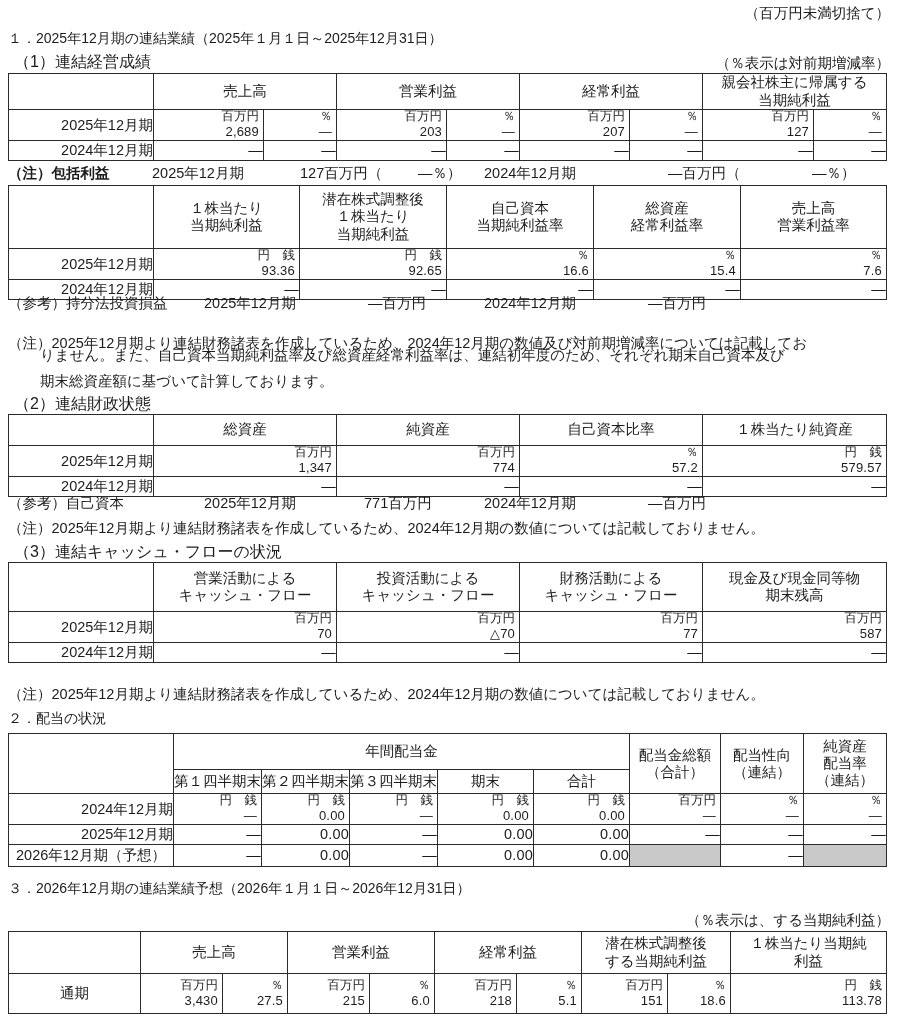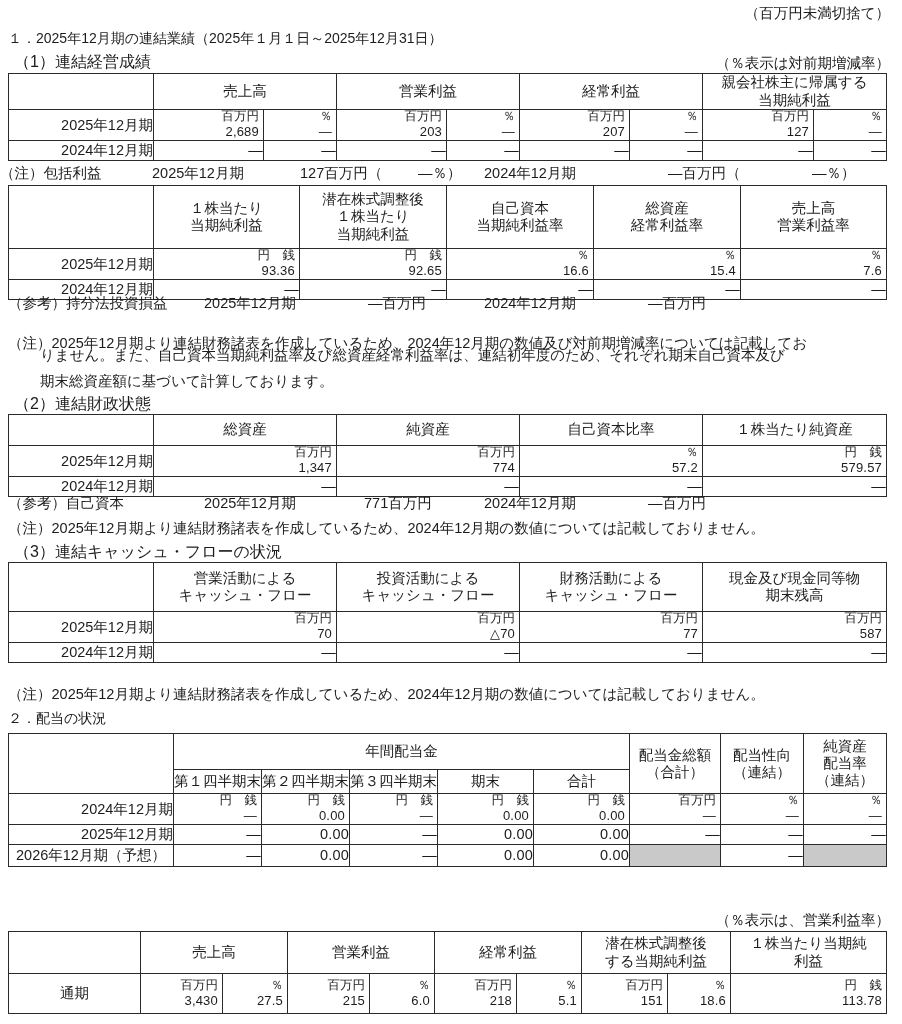--- a/index.html
+++ b/index.html
@@ -178,21 +178,21 @@
       <td class="val">―</td>
       <td class="val">―</td>
       <td class="val">―</td>
       <td class="val">―</td>
       <td class="val">―</td>
       <td class="val">―</td>
     </tr>
   </tbody>
     </table>
 
-  <div class="line smallnote" style="top:166px; left:0;">（注）包括利益</div>
+  <div class="line smallnote" style="top:166px; left:8px;font-weight:bold;">（注）包括利益</div>
   <div class="line smallnote" style="top:166px; left:152px;">2025年12月期</div>
   <div class="line smallnote" style="top:166px; left:300px;">127百万円（</div>
   <div class="line smallnote" style="top:166px; left:418px;">―％）</div>
   <div class="line smallnote" style="top:166px; left:484px;">2024年12月期</div>
   <div class="line smallnote" style="top:166px; left:668px;">―百万円（</div>
   <div class="line smallnote" style="top:166px; left:812px;">―％）</div>
 
   <table class="fin" style="top:185px; left:8px; width:878px;">
     <colgroup>
       <col style="width:145px">
@@ -479,21 +479,22 @@
       <td class="val">―</td>
       <td class="val">0.00</td>
       <td class="val">0.00</td>
       <td class="val shaded"></td>
       <td class="val">―</td>
       <td class="val shaded"></td>
     </tr>
   </tbody>
     </table>
 
-  <div class="line smallnote right-note" style="top:913px; right:12px;">（％表示は、営業利益率）</div>
+  <div class="line heading" style="top:881px; left:8px;">３．2026年12月期の連結業績予想（2026年１月１日～2026年12月31日）</div>
+  <div class="line smallnote right-note" style="top:913px; right:12px;">（％表示は、する当期純利益）</div>
 
   <table class="fin" style="top:931px; left:8px; width:878px;">
     <colgroup>
       <col style="width:132px">
         <col style="width:82px">
         <col style="width:65px">
       <col style="width:82px">
         <col style="width:65px">
       <col style="width:82px">
         <col style="width:65px">

